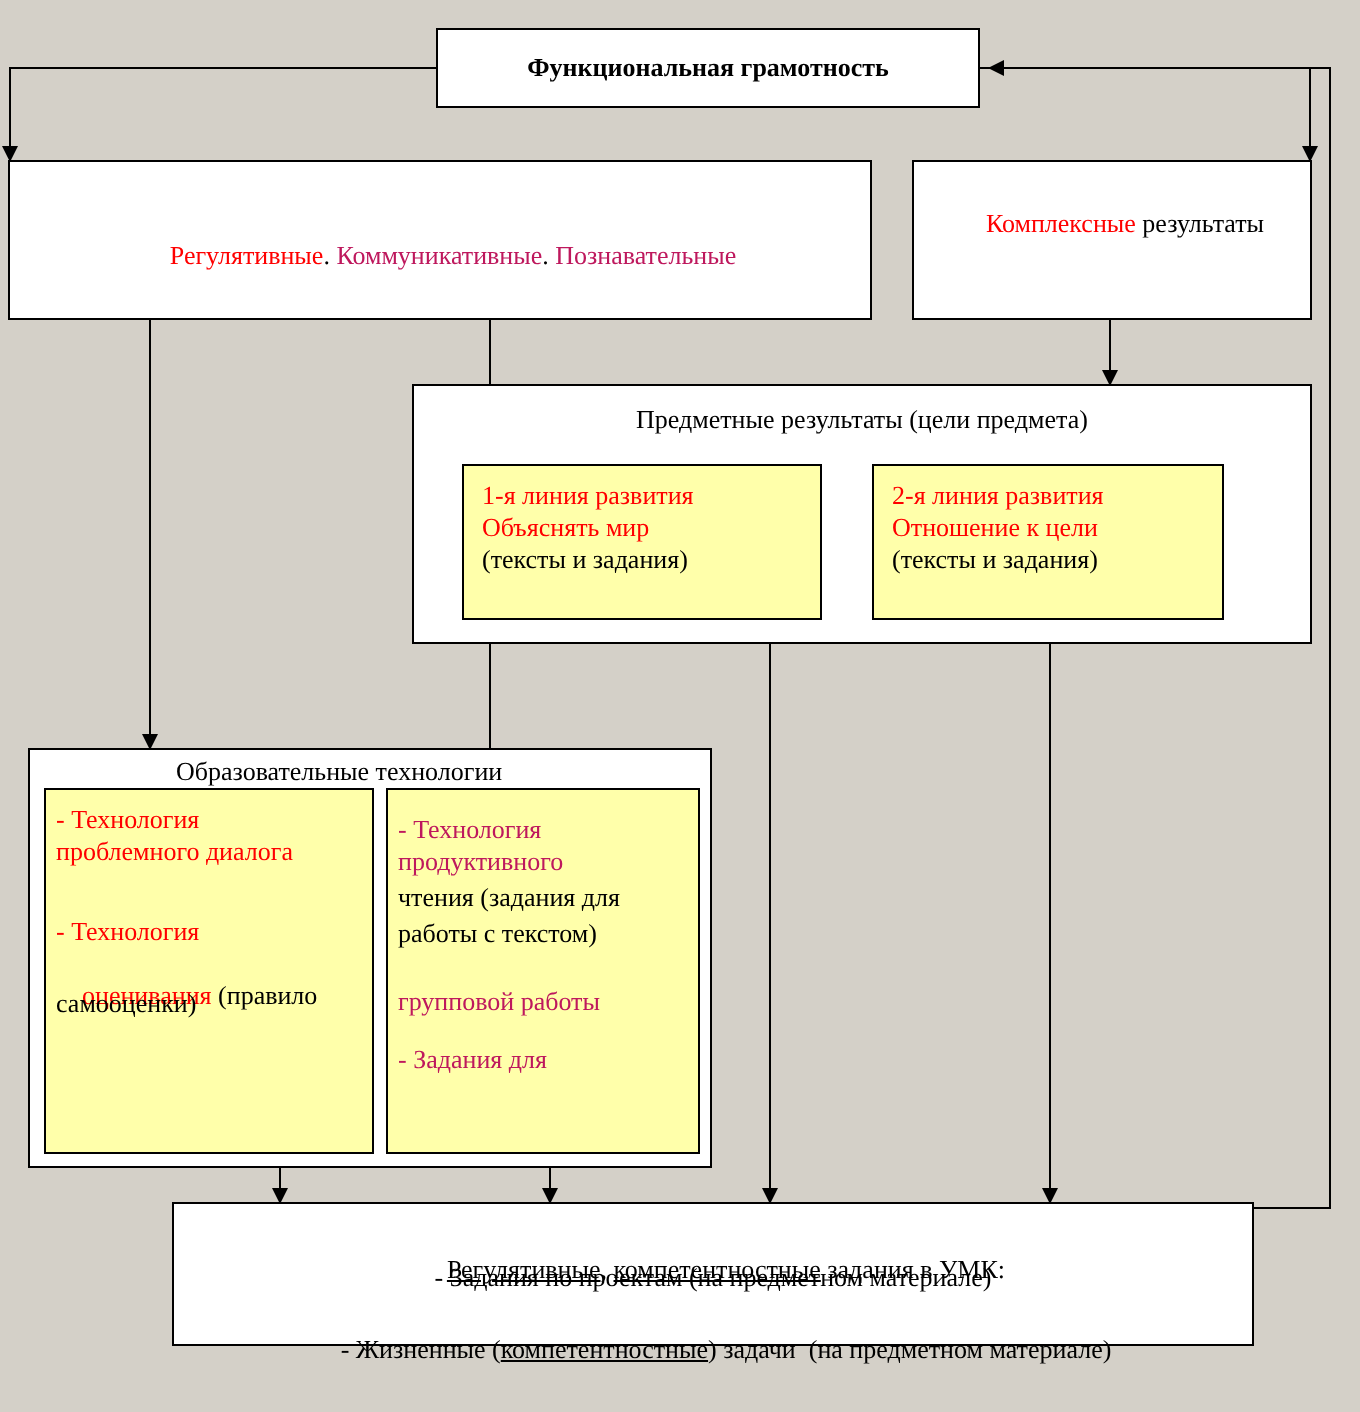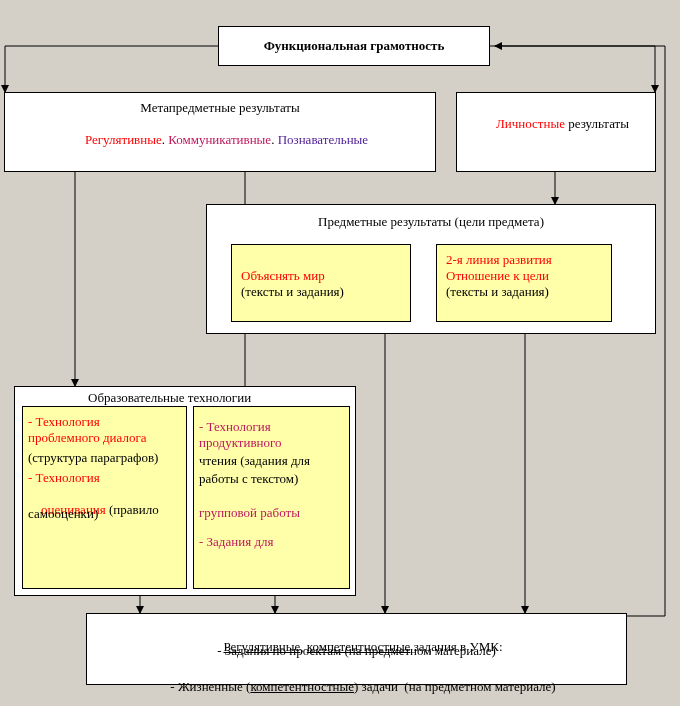--- a/index.html
+++ b/index.html
@@ -11,21 +11,21 @@
     height: 706px;
     background: #d4d0c8;
     font-family: "Liberation Serif", serif;
     font-size: 13px;
     color: #000;
     position: relative;
     overflow: hidden;
   }
   .canvas {
     position: absolute;
-    left: 0; top: 16px;
+    left: 0; top: 4px;
     width: 680px;
     height: 516px;
   }
   .box {
     position: absolute;
     background: #ffffff;
     border: 1px solid #000000;
     box-sizing: border-box;
   }
   .box.yellow {
@@ -35,21 +35,21 @@
     position: absolute;
     white-space: pre;
     line-height: 16px;
   }
   .center {
     text-align: center;
   }
   .b { font-weight: bold; }
   .red { color: #ff0000; }
   .green { color: #be185d; }
-  .blue { color: #4c1d95; }
+  .blue { color: #be185d; }
   .u { text-decoration: underline; }
   svg.arrows {
     position: absolute;
     left: 0; top: 0;
     width: 680px;
     height: 706px;
     pointer-events: none;
   }
 </style>
 </head>
@@ -84,49 +84,48 @@
       <path d="M275,573 L275,597" marker-end="url(#ah)"></path>
 
       <path d="M627,600 L665,600 L665,30 L495,30" marker-end="url(#ah)"></path>
     </g>
   </svg>
 
   <div class="box" style="left:218px; top:10px; width:272px; height:40px;"></div>
   <div class="txt center b" style="left:218px; top:22px; width:272px;">Функциональная грамотность</div>
 
   <div class="box" style="left:4px; top:76px; width:432px; height:80px;"></div>
-  <div class="txt center" style="left:4px; top:84px; width:432px;">Метапредметные результаты</div>
   <div class="txt center" style="left:4px; top:100px; width:432px;">
     <span class="red">Регулятивные</span><span>. </span><span class="green">Коммуникативные</span><span>. </span><span class="blue">Познавательные</span>
   </div>
 
   <div class="box" style="left:456px; top:76px; width:200px; height:80px;"></div>
   <div class="txt center" style="left:456px; top:84px; width:200px;">
-    <span class="red">Личностные</span><span> результаты</span>
+    <span class="red">Комплексные</span><span> результаты</span>
   </div>
 
   <div class="box" style="left:206px; top:188px; width:450px; height:130px;"></div>
   <div class="txt center" style="left:206px; top:198px; width:450px;">Предметные результаты (цели предмета)</div>
 
   <div class="box yellow" style="left:231px; top:228px; width:180px; height:78px;"></div>
+  <div class="txt red" style="left:241px; top:236px; width:170px;">1-я линия развития</div>
   <div class="txt red" style="left:241px; top:252px; width:170px;">Объяснять мир</div>
   <div class="txt" style="left:241px; top:268px; width:170px;">(тексты и задания)</div>
 
   <div class="box yellow" style="left:436px; top:228px; width:176px; height:78px;"></div>
   <div class="txt red" style="left:446px; top:236px; width:166px;">2-я линия развития</div>
   <div class="txt red" style="left:446px; top:252px; width:166px;">Отношение к цели</div>
   <div class="txt" style="left:446px; top:268px; width:166px;">(тексты и задания)</div>
 
   <div class="box" style="left:14px; top:370px; width:342px; height:210px;"></div>
   <div class="txt" style="left:88px; top:374px; width:260px;">Образовательные технологии</div>
 
   <div class="box yellow" style="left:22px; top:390px; width:165px; height:183px;"></div>
   <div class="txt red" style="left:28px; top:398px;">- Технология</div>
   <div class="txt red" style="left:28px; top:414px;text-align:center;">проблемного диалога</div>
-  <div class="txt" style="left:28px; top:434px;">(структура параграфов)</div>
   <div class="txt red" style="left:28px; top:454px;">- Технология</div>
   <div class="txt" style="left:28px; top:470px;">
     <span class="red">оценивания</span><span> (правило</span>
   </div>
   <div class="txt" style="left:28px; top:490px;">самооценки)</div>
 
   <div class="box yellow" style="left:193px; top:390px; width:157px; height:183px;"></div>
   <div class="txt green" style="left:199px; top:403px;">- Технология</div>
   <div class="txt green" style="left:199px; top:419px;">продуктивного</div>
   <div class="txt" style="left:199px; top:437px;">чтения (задания для</div>

